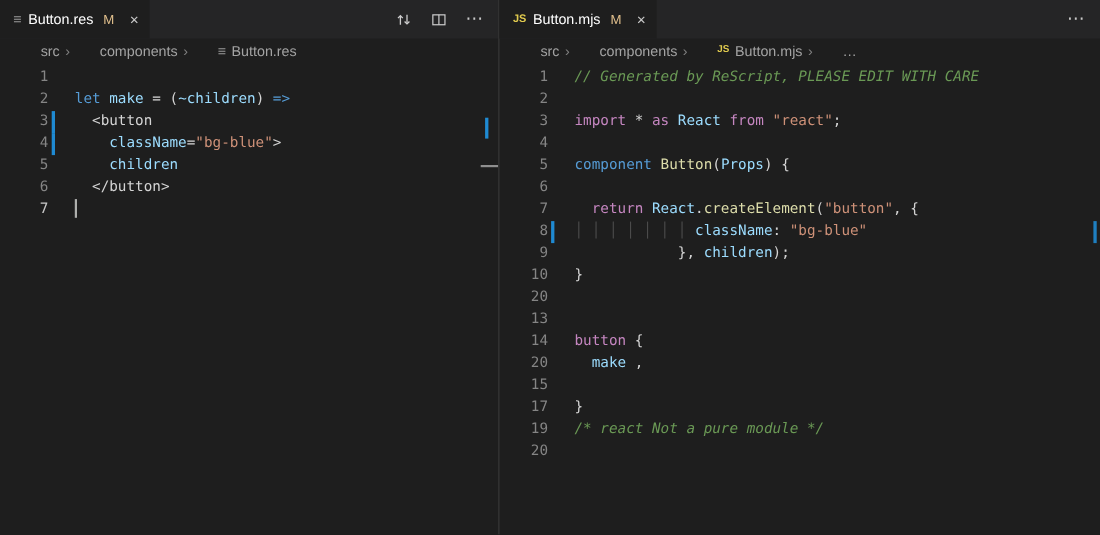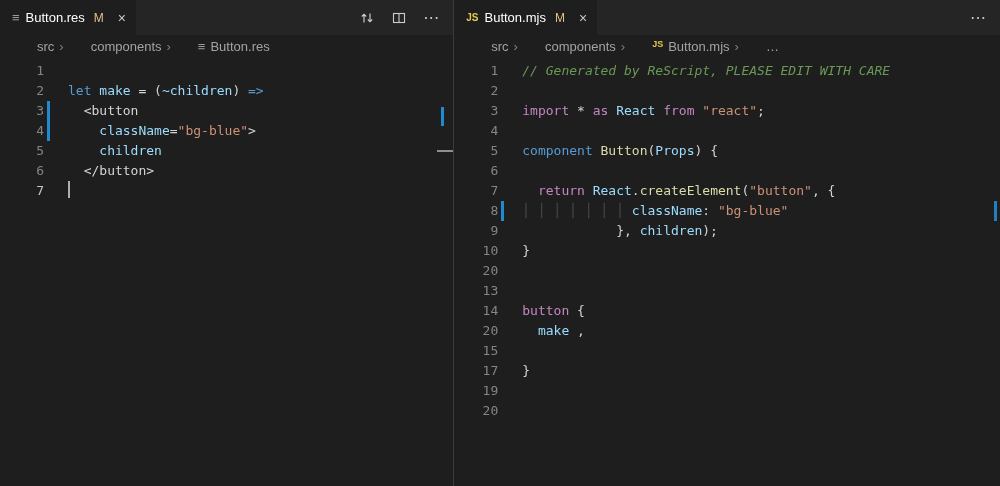--- a/index.html
+++ b/index.html
@@ -247,20 +247,21 @@
           <span class="code-text"></span>
         </div>
         <div class="row">
           <span class="ln">17</span>
           <span class="modbar"></span>
           <span class="code-text"><span class="tok-txt">}</span></span>
         </div>
         <div class="row">
           <span class="ln">19</span>
           <span class="modbar"></span>
+          <span class="code-text"><span class="tok-cmt">/* react Not a pure module */</span></span>
         </div>
         <div class="row">
           <span class="ln">20</span>
           <span class="modbar"></span>
           <span class="code-text"></span>
         </div>
       </div>
 
     <div class="ov-mod-right"></div>
   </section>

